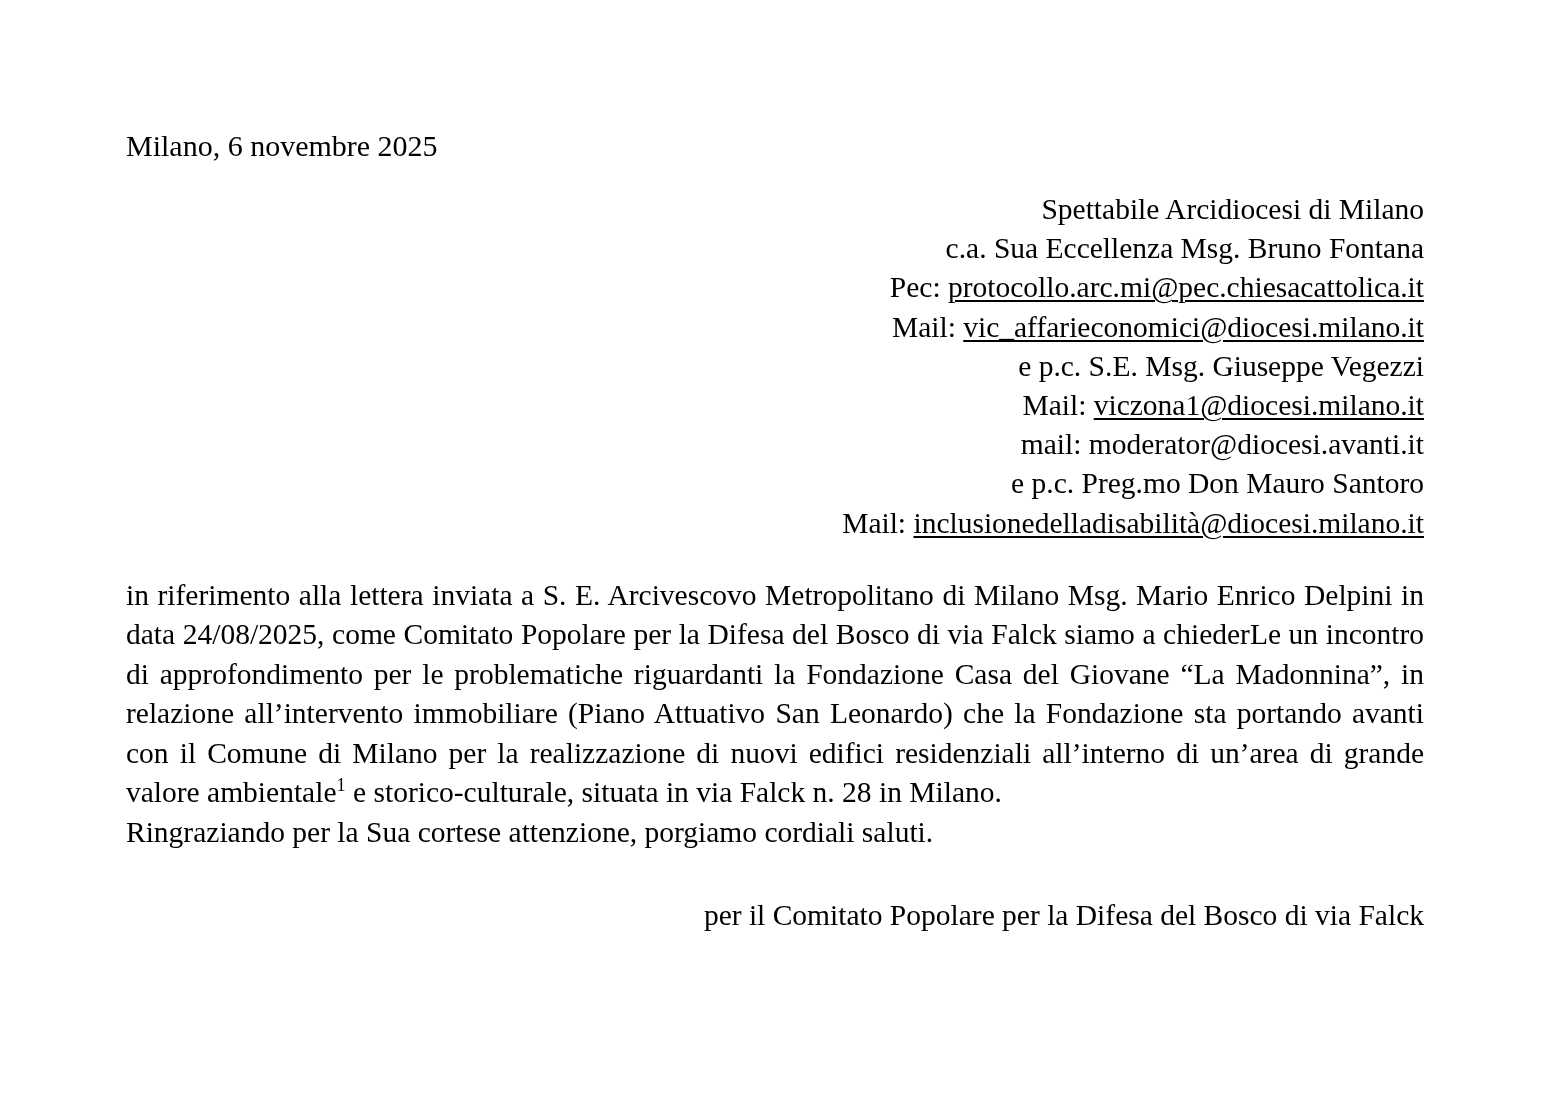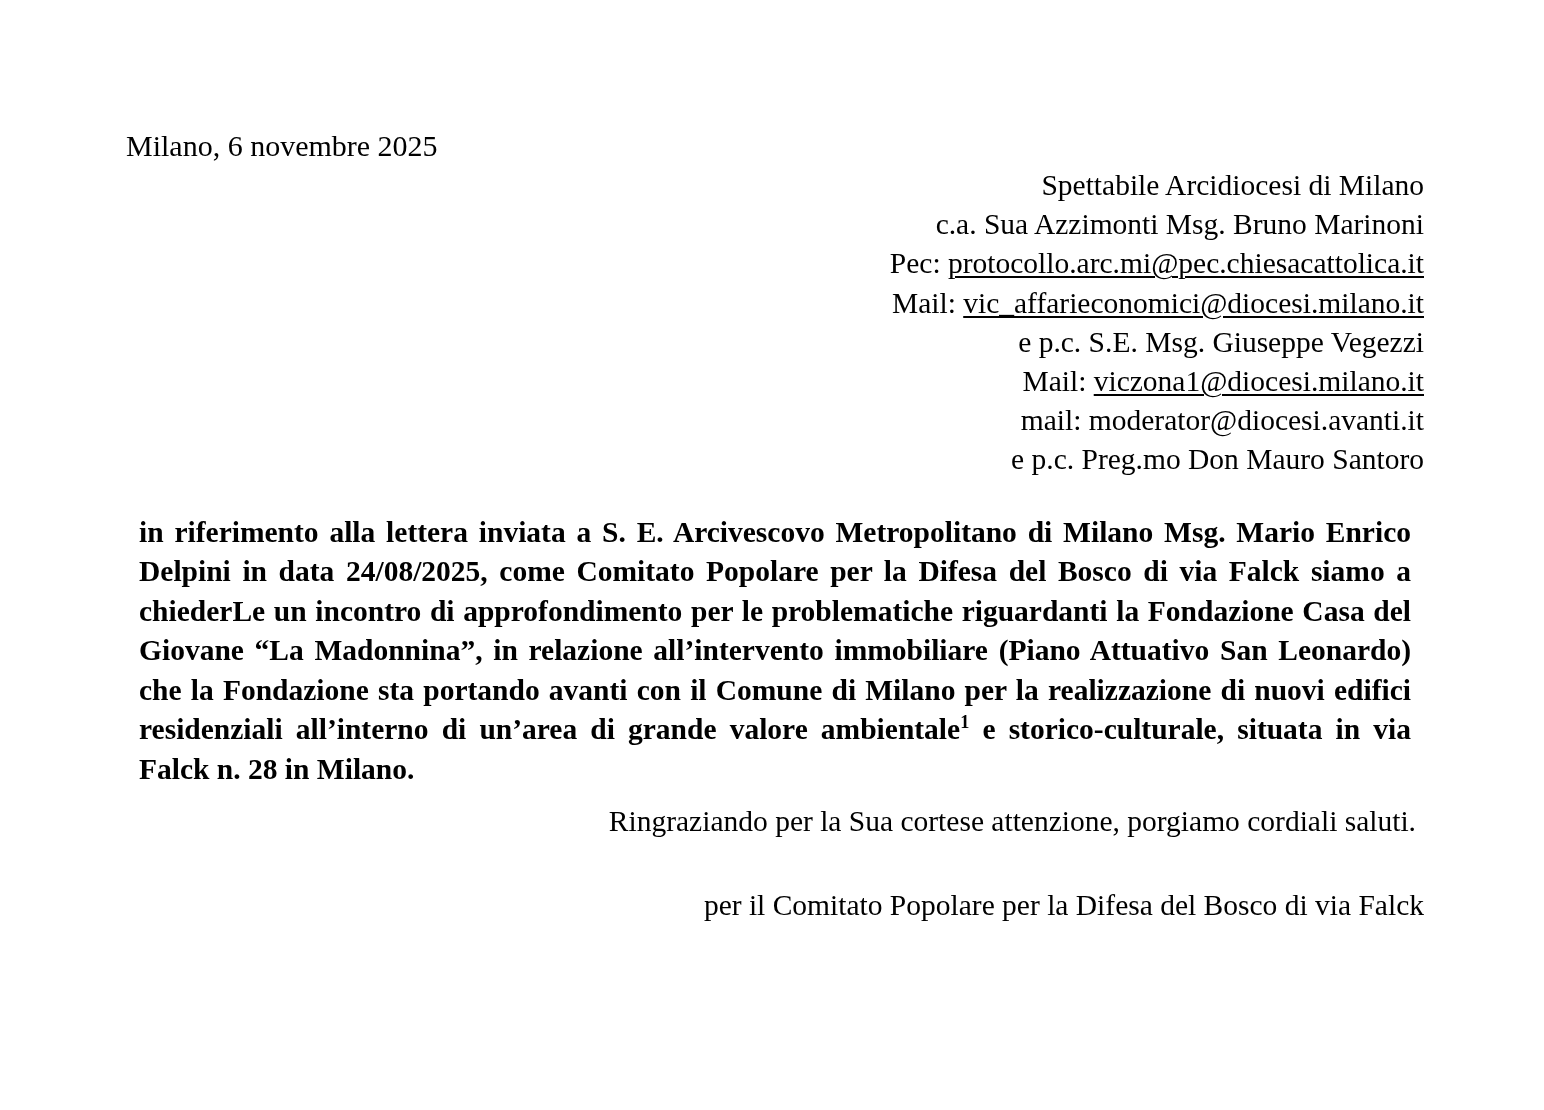--- a/index.html
+++ b/index.html
@@ -37,20 +37,21 @@
   .date-line {
     margin-top: 126px;
     font-size: 30px;
     line-height: 40px;
     text-align: left;
     white-space: nowrap;
   }
 
   
   .recipient-block {
+    margin-top: 24px;
     text-align: right;
     font-size: 29.5px;
     line-height: 39.2px;
   }
   .recipient-line {
     white-space: nowrap;
   }
   .email-underline {
     text-decoration: underline;
     text-underline-offset: 3px;
@@ -59,27 +60,26 @@
 
   
   .body-block {
     margin-top: 33px;
     font-size: 29.5px;
     line-height: 39.5px;
   }
   .para-justify {
     text-align: justify;
     text-align-last: left;
-    margin: 13px;
+    margin: 0;
     hyphens: none;
-    font-weight: bold;
   }
   .para-plain {
-    text-align: right;
-    margin: 8px;
+    text-align: left;
+    margin: 0;
   }
   .fn-ref {
     font-size: 0.62em;
     vertical-align: super;
     line-height: 0;
   }
 
   
   .signature-block {
     margin-top: 43px;
@@ -94,21 +94,21 @@
 
 <div class="page">
   <div class="content">
 
     <div class="date-line">Milano, 6 novembre 2025</div>
 
     <div class="recipient-block">
 
       <div class="recipient-line">Spettabile Arcidiocesi di Milano</div>
 
-      <div class="recipient-line">c.a. Sua Azzimonti Msg. Bruno Marinoni</div>
+      <div class="recipient-line">c.a. Sua Eccellenza Msg. Bruno Fontana</div>
 
 
       <div class="recipient-line">
         <span>Pec: </span><span class="email-underline">protocollo.arc.mi@pec.chiesacattolica.it</span>
       </div>
 
       <div class="recipient-line">
         <span>Mail: </span><span class="email-underline">vic_affarieconomici@diocesi.milano.it</span>
       </div>
 
@@ -118,20 +118,23 @@
         <span>Mail: </span><span class="email-underline">viczona1@diocesi.milano.it</span>
       </div>
 
 
       <div class="recipient-line">
         <span>mail: </span><span>moderator@diocesi.avanti.it</span>
       </div>
 
       <div class="recipient-line">e p.c. Preg.mo Don Mauro Santoro</div>
 
+      <div class="recipient-line">
+        <span>Mail: </span><span class="email-underline">inclusionedelladisabilità@diocesi.milano.it</span>
+      </div>
 
     </div>
 
     <div class="body-block">
 
       <p class="para-justify"><span>in riferimento alla lettera inviata a S. E. Arcivescovo Metropolitano di Milano Msg. Mario Enrico Delpini in data 24/08/2025, come Comitato Popolare per la Difesa del Bosco di via Falck siamo a chiederLe un incontro di approfondimento per le problematiche riguardanti la Fondazione Casa del Giovane “La Madonnina”, in relazione all’intervento immobiliare (Piano Attuativo San Leonardo) che la Fondazione sta portando avanti con il Comune di Milano per la realizzazione di nuovi edifici residenziali all’interno di un’area di grande valore ambientale</span><span class="fn-ref">1</span><span> e storico-culturale, situata in via Falck n. 28 in Milano.</span></p>
 
 
       <p class="para-plain">Ringraziando per la Sua cortese attenzione, porgiamo cordiali saluti.</p>
 

